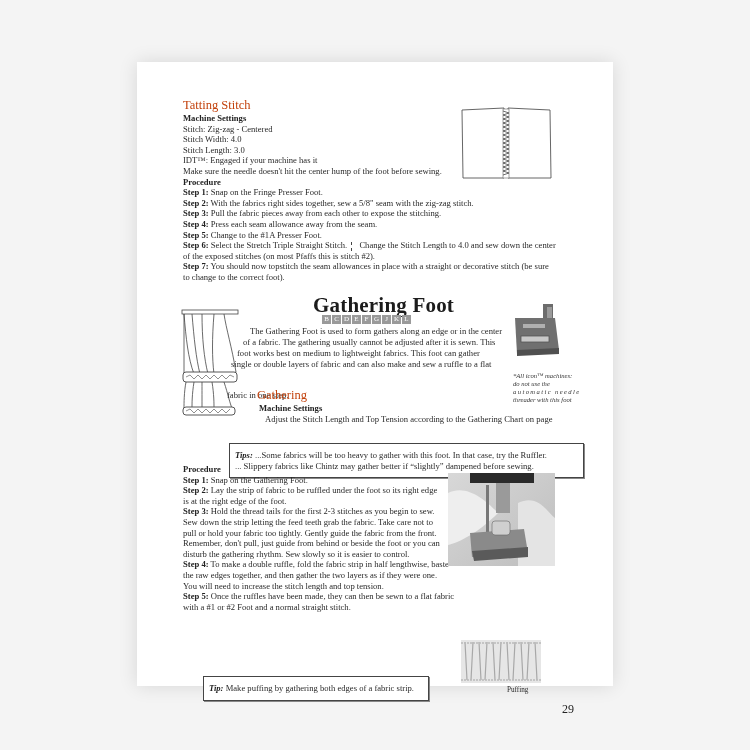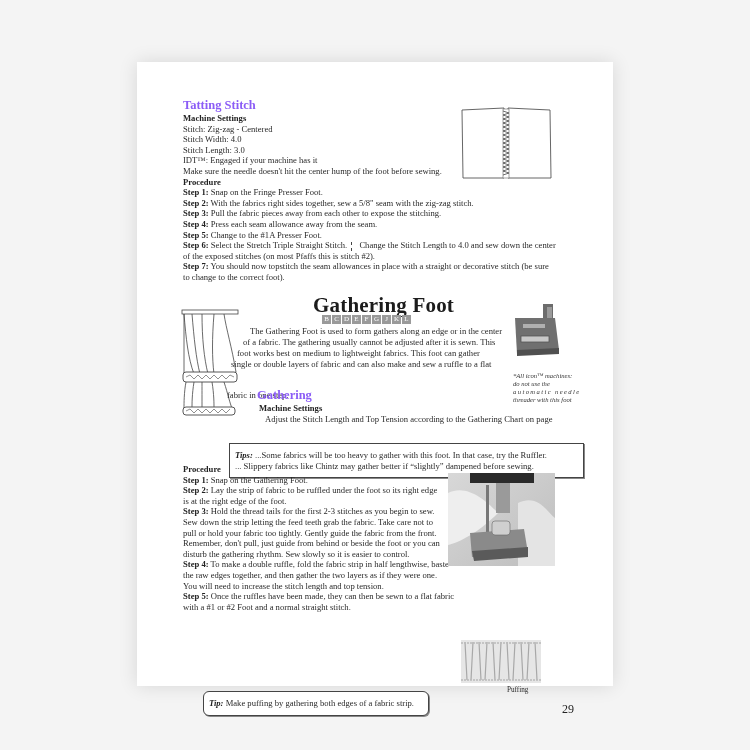--- a/index.html
+++ b/index.html
@@ -7,21 +7,21 @@
       width:750px; height:750px; background:#f4f4f4; position:relative; overflow:hidden;
       font-family:"Liberation Serif", "DejaVu Serif", serif; color:#222;
     }
     .page {
       position:absolute; left:137px; top:62px; width:476px; height:624px;
       background:#fff; box-shadow:0 0 18px rgba(0,0,0,0.12);
     }
     .abs { position:absolute; }
     .t { font-size:8.6px; line-height:10.6px; white-space:nowrap; color:#2a2a2a; }
     .b { font-weight:bold; color:#222; }
-    h2.sec { margin:0; font-size:12.5px; font-weight:bold; color:#8b5cf6; }
+    h2.sec { margin:0; font-size:12.5px; font-weight:normal; color:#c2410c; }
     .big-title { font-size:21px; font-weight:bold; color:#1c1c1c; letter-spacing:0.2px; }
     .tipbox { border:1.3px solid #444; box-shadow:1px 1px 0 #888; background:#fff; padding:6px 5px; }
     .badges { display:flex; gap:1px; }
     .badge { width:9px; height:9px; background:#9a9a9a; color:#fff; font-size:7px; line-height:9px; text-align:center; font-family:"Liberation Serif", serif; }
     .ital { font-style:italic; font-size:6.6px; line-height:8px; color:#333; }
   </style>
 </head>
 <body>
 
 <div class="page">
@@ -155,18 +155,18 @@
     <path d="M24 78 L80 74 L80 84 L26 88 Z" fill="#5a5a5a"></path>
   </svg>
 
   <svg class="abs" style="left:324px; top:578px;" width="80" height="43" viewBox="0 0 80 43">
     <rect width="80" height="43" fill="#e6e6e6"></rect>
     <path d="M4 2 L6 40 M12 2 L10 40 M18 2 L20 40 M26 2 L24 40 M32 2 L34 40 M40 2 L38 40 M46 2 L48 40 M54 2 L52 40 M60 2 L62 40 M68 2 L66 40 M74 2 L76 40" stroke="#a8a8a8" stroke-width="1.2"></path>
     <path d="M0 3 L80 3 M0 40 L80 40" stroke="#bbb" stroke-width="1.5" stroke-dasharray="2 1"></path>
   </svg>
   <div class="abs t" style="left:370px; top:623px; font-size:7.2px;">Puffing</div>
 
-  <div class="abs tipbox" style="left:66px; top:629px; width:214px;border-radius:6px;">
+  <div class="abs tipbox" style="left:66px; top:614px; width:214px;">
     <div class="t"><span class="b" style="font-style:italic;">Tip:</span><span> Make puffing by gathering both edges of a fabric strip.</span></div>
   </div>
 
   <div class="abs" style="left:425px; top:640px; font-size:12px;">29</div>
 </div>
 
 </body></html>

